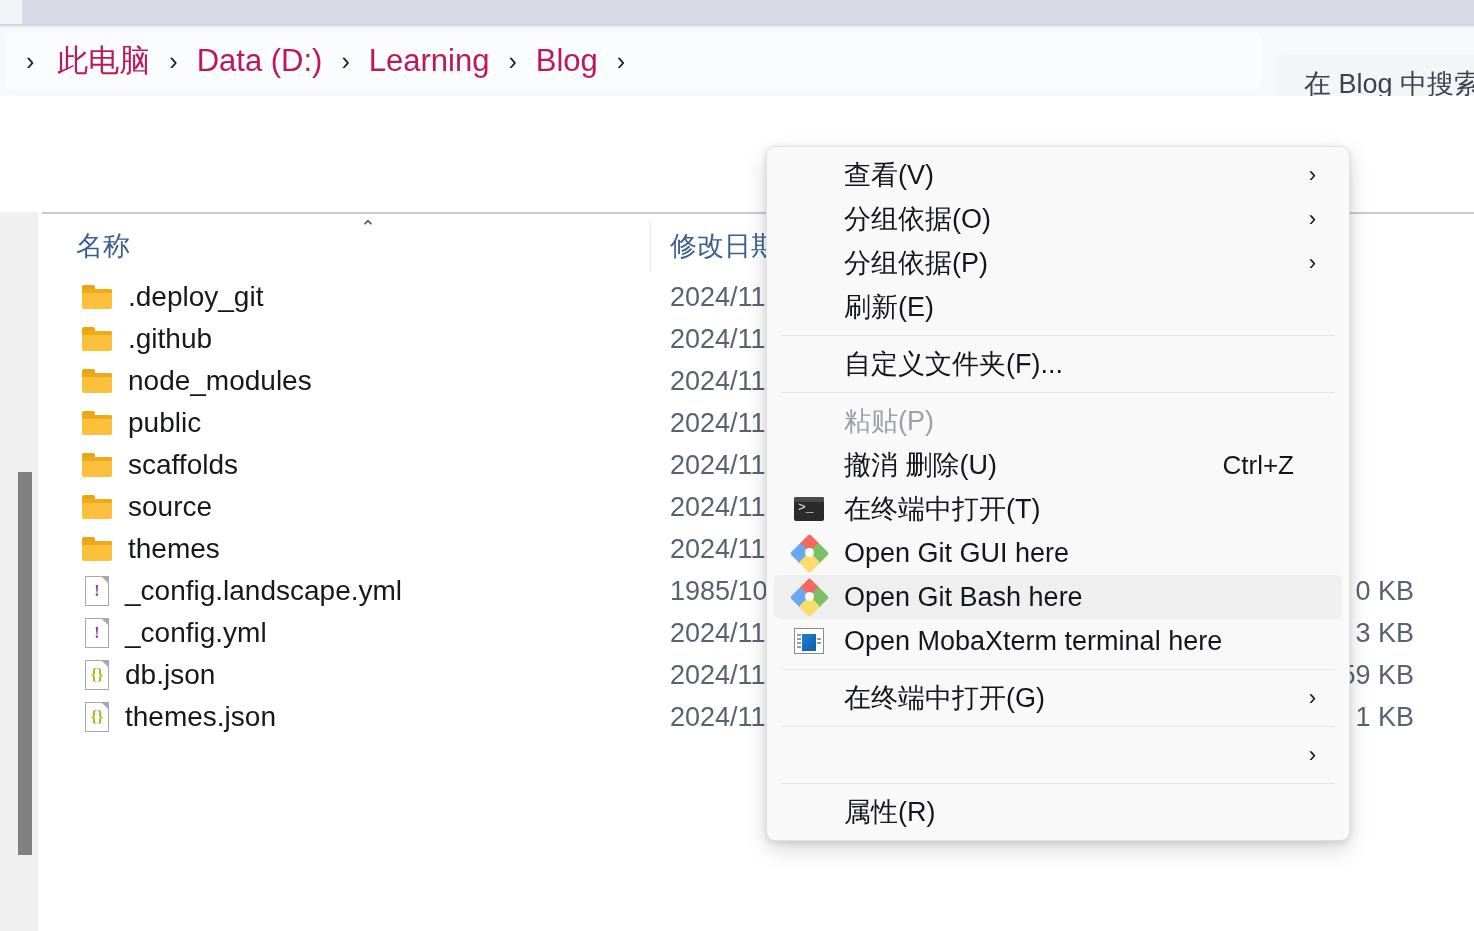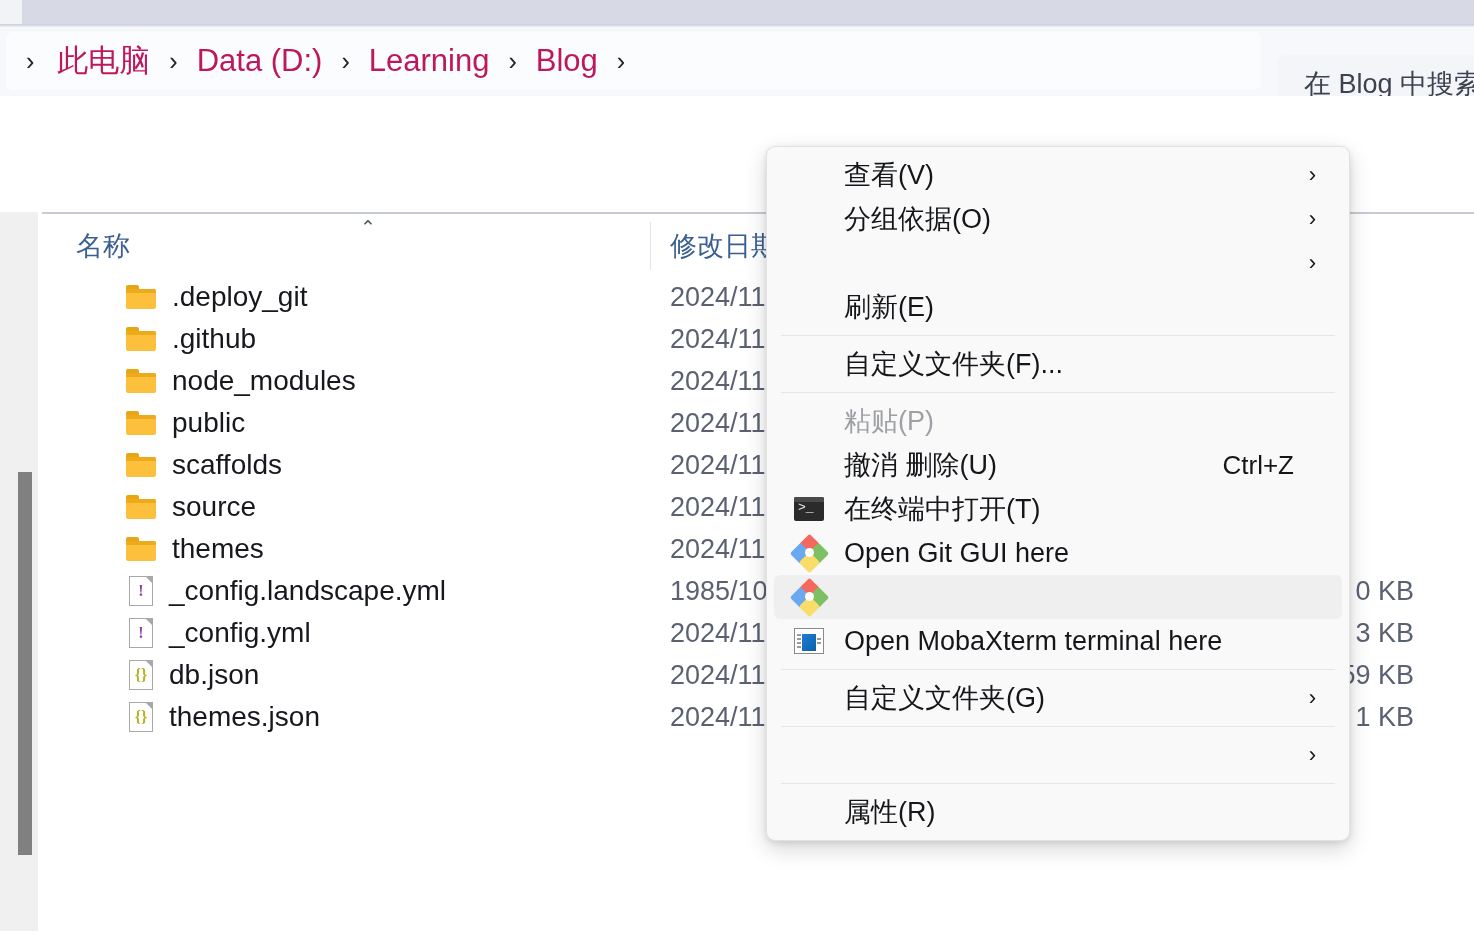--- a/index.html
+++ b/index.html
@@ -196,21 +196,20 @@
     display: flex;
     align-items: center;
   }
   .fname {
     position: absolute;
     left: 40px;
     display: flex;
     align-items: center;
     gap: 16px;
     white-space: nowrap;
-    margin-left: 44px;
   }
   .fname-text {
     font-size: 28px;
     color: #16181d;
   }
   .fdate {
     position: absolute;
     left: 628px;
     font-size: 27px;
     color: #5a6272;
@@ -659,20 +658,21 @@
 <div class="ctxmenu" id="ctxmenu">
     <div class="mi">
       <span class="mi-label">查看(V)</span>
       <span class="mi-chev">›</span>
     </div>
     <div class="mi">
       <span class="mi-label">分组依据(O)</span>
       <span class="mi-chev">›</span>
     </div>
     <div class="mi">
+      <span class="mi-label">分组依据(P)</span>
       <span class="mi-chev">›</span>
     </div>
     <div class="mi">
       <span class="mi-label">刷新(E)</span>
     </div>
     <div class="mi-sep"></div>
     <div class="mi">
       <span class="mi-label">自定义文件夹(F)...</span>
     </div>
     <div class="mi-sep"></div>
@@ -706,38 +706,39 @@
     <div class="mi hl">
       <span class="mi-ico">
         <span class="ico-git">
           <span class="d-top"></span>
           <span class="d-left"></span>
           <span class="d-right"></span>
           <span class="d-bot"></span>
           <span class="hub"></span>
         </span>
       </span>
+      <span class="mi-label">Open Git Bash here</span>
     </div>
     <div class="mi">
       <span class="mi-ico">
         <span class="ico-moba">
           <span class="mfill"></span>
           <span class="mline" style="top:5px"></span>
           <span class="mline" style="top:9px"></span>
           <span class="mline" style="top:13px"></span>
           <span class="mline" style="top:17px"></span>
           <span class="mline r" style="top:9px"></span>
           <span class="mline r" style="top:13px"></span>
         </span>
       </span>
       <span class="mi-label">Open MobaXterm terminal here</span>
     </div>
     <div class="mi-sep"></div>
     <div class="mi">
-      <span class="mi-label">自定义文件夹(G)</span>
+      <span class="mi-label">在终端中打开(G)</span>
       <span class="mi-chev">›</span>
     </div>
     <div class="mi-sep"></div>
     <div class="mi">
       <span class="mi-chev">›</span>
     </div>
     <div class="mi-sep"></div>
     <div class="mi">
       <span class="mi-label">属性(R)</span>
     </div>

